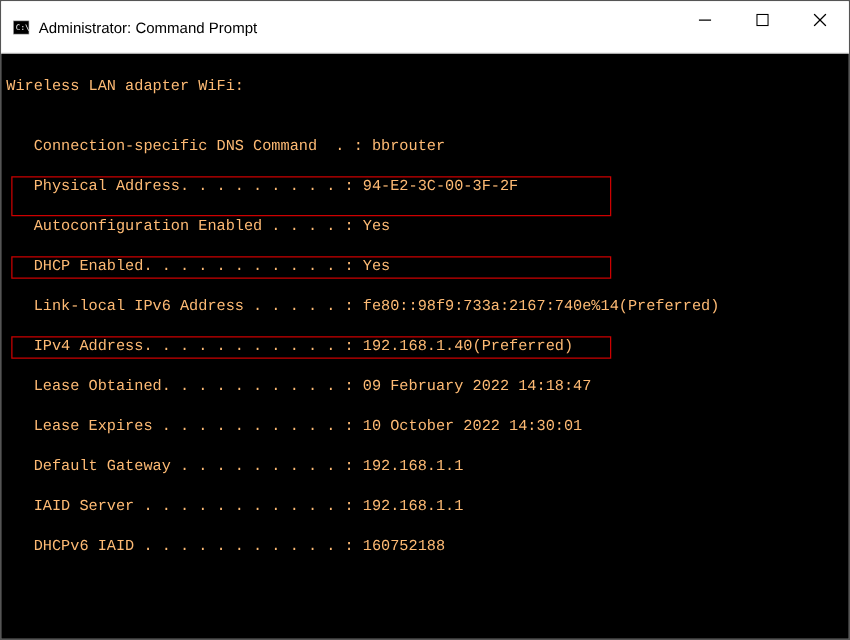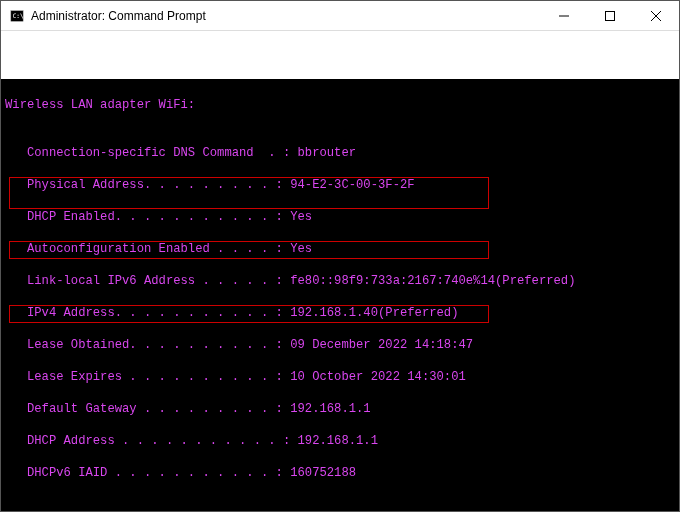--- a/index.html
+++ b/index.html
@@ -1,25 +1,25 @@
 <!DOCTYPE html>
 <html><head>
   <meta charset="utf-8">
   <style>
     * { margin: 0; padding: 0; box-sizing: border-box; }
     body { font-family: 'Segoe UI', Tahoma, sans-serif; background: #f0f0f0; width: 680px; height: 512px; overflow: hidden; }
     .window { width: 680px; height: 512px; background: #fff; display: flex; flex-direction: column; border: 1px solid #555; }
-    .titlebar { height: 30px; background: #fff; display: flex; align-items: center; padding: 0 0 0 8px; border-bottom: 1px solid #ddd; }
+    .titlebar { height: 42px; background: #fff; display: flex; align-items: center; padding: 0 0 0 8px; border-bottom: 1px solid #ddd; }
     .titlebar-icon { width: 16px; height: 16px; display: flex; align-items: center; justify-content: center; margin-right: 6px; }
     .titlebar-icon svg { width: 14px; height: 14px; }
     .title-text { font-size: 12px; flex: 1; color: #000; }
     .win-controls { display: flex; height: 100%; }
     .win-btn { width: 46px; height: 30px; display: flex; align-items: center; justify-content: center; cursor: pointer; }
     .win-btn svg { width: 10px; height: 10px; stroke: #000; stroke-width: 1; fill: none; }
-    .terminal { flex: 1; background: #000; color: #d946ef; font-family: Consolas, 'Courier New', monospace; font-size: 12.2px; line-height: 16px; padding: 2px 4px; overflow: hidden; white-space: pre; position: relative; margin-top: 48px; }
+    .terminal { flex: 1; background: #000; color: #fdba74; font-family: Consolas, 'Courier New', monospace; font-size: 12.2px; line-height: 16px; padding: 2px 4px; overflow: hidden; white-space: pre; position: relative; }
     .hl { border: 1px solid #c00; position: absolute; pointer-events: none; }
     .hl1 { left: 8px; top: 98px; width: 480px; height: 32px; }
     .hl2 { left: 8px; top: 162px; width: 480px; height: 18px; }
     .hl3 { left: 8px; top: 226px; width: 480px; height: 18px; }
   </style>
 </head>
 <body>
 
 <div class="window">
   <div class="titlebar">
@@ -48,28 +48,28 @@
           </svg>
       </div>
     </div>
   </div>
 
   <div class="terminal">
 <div>Wireless LAN adapter WiFi:</div>
 <div></div>
 <div>   Connection-specific DNS Command  . : bbrouter</div>
 <div>   Physical Address. . . . . . . . . : 94-E2-3C-00-3F-2F</div>
+<div>   Autoconfiguration Enabled . . . . : Yes</div>
 <div>   DHCP Enabled. . . . . . . . . . . : Yes</div>
-<div>   Autoconfiguration Enabled . . . . : Yes</div>
 <div>   Link-local IPv6 Address . . . . . : fe80::98f9:733a:2167:740e%14(Preferred)</div>
 <div>   IPv4 Address. . . . . . . . . . . : 192.168.1.40(Preferred)</div>
-<div>   Lease Obtained. . . . . . . . . . : 09 December 2022 14:18:47</div>
+<div>   Lease Obtained. . . . . . . . . . : 09 February 2022 14:18:47</div>
 <div>   Lease Expires . . . . . . . . . . : 10 October 2022 14:30:01</div>
 <div>   Default Gateway . . . . . . . . . : 192.168.1.1</div>
-<div>   DHCP Address . . . . . . . . . . . : 192.168.1.1</div>
+<div>   IAID Server . . . . . . . . . . . : 192.168.1.1</div>
 <div>   DHCPv6 IAID . . . . . . . . . . . : 160752188</div>
 
 
 
 
 <div></div>
 
 <div></div>
 
 

